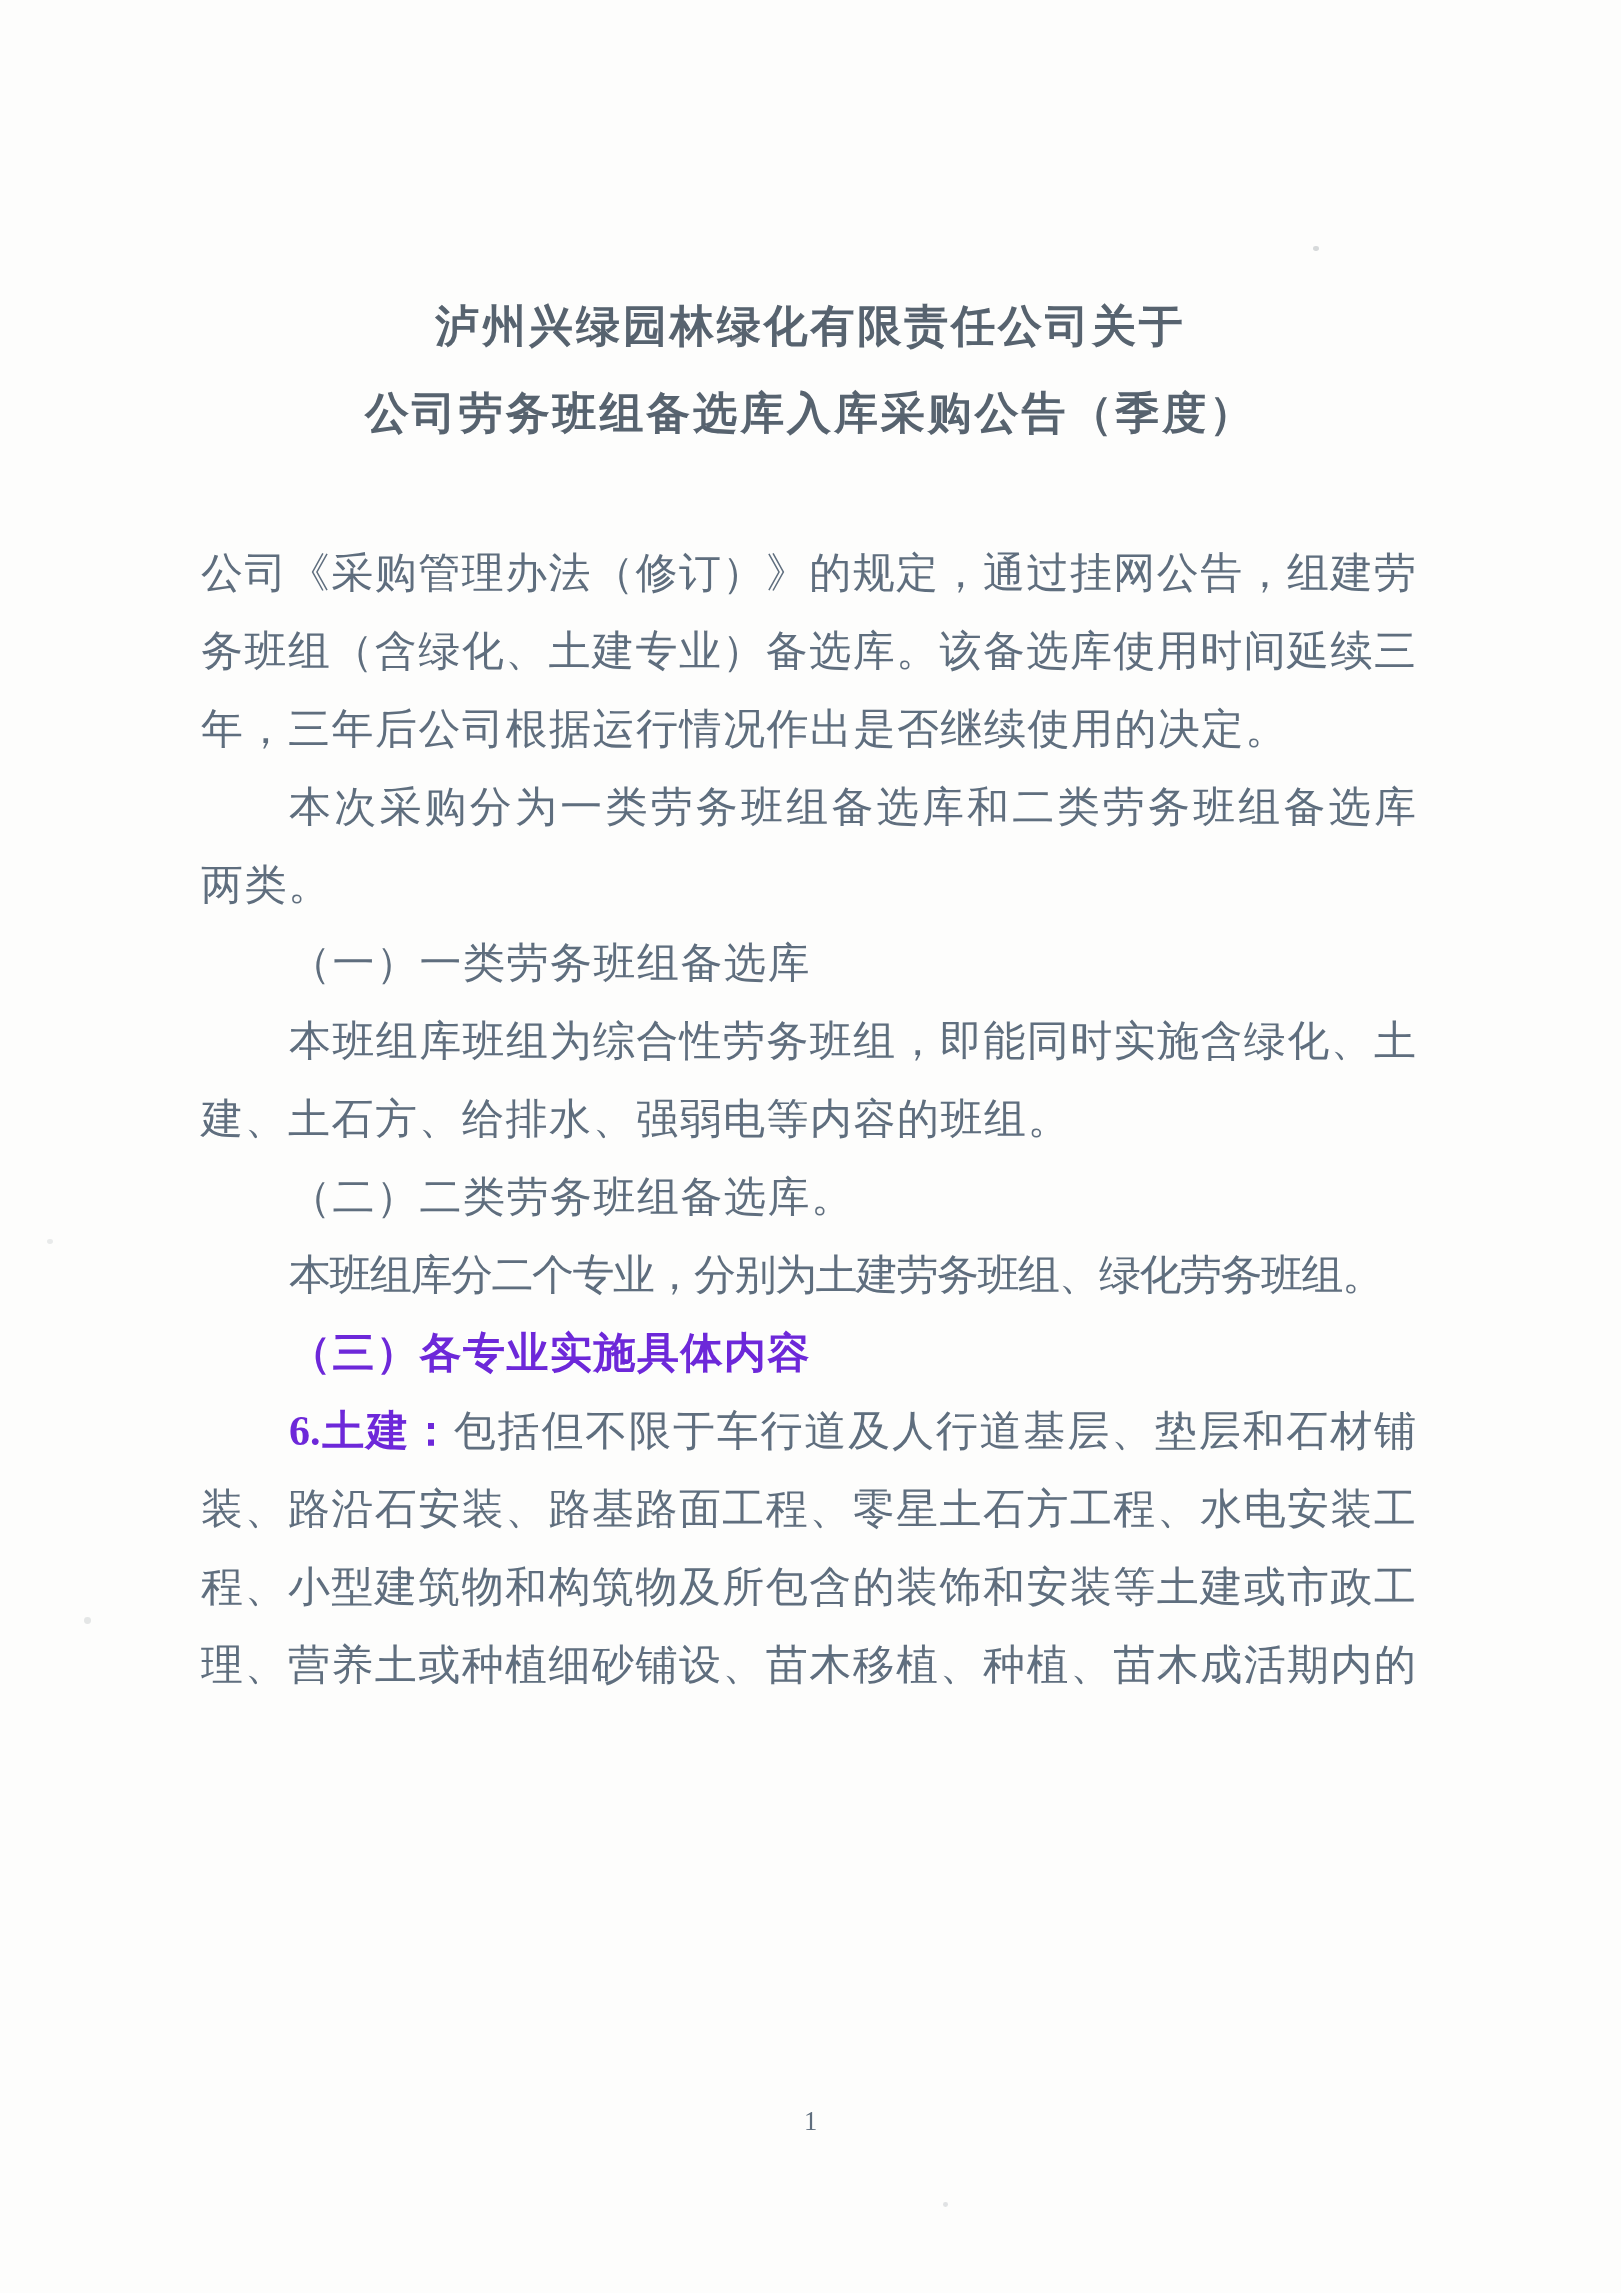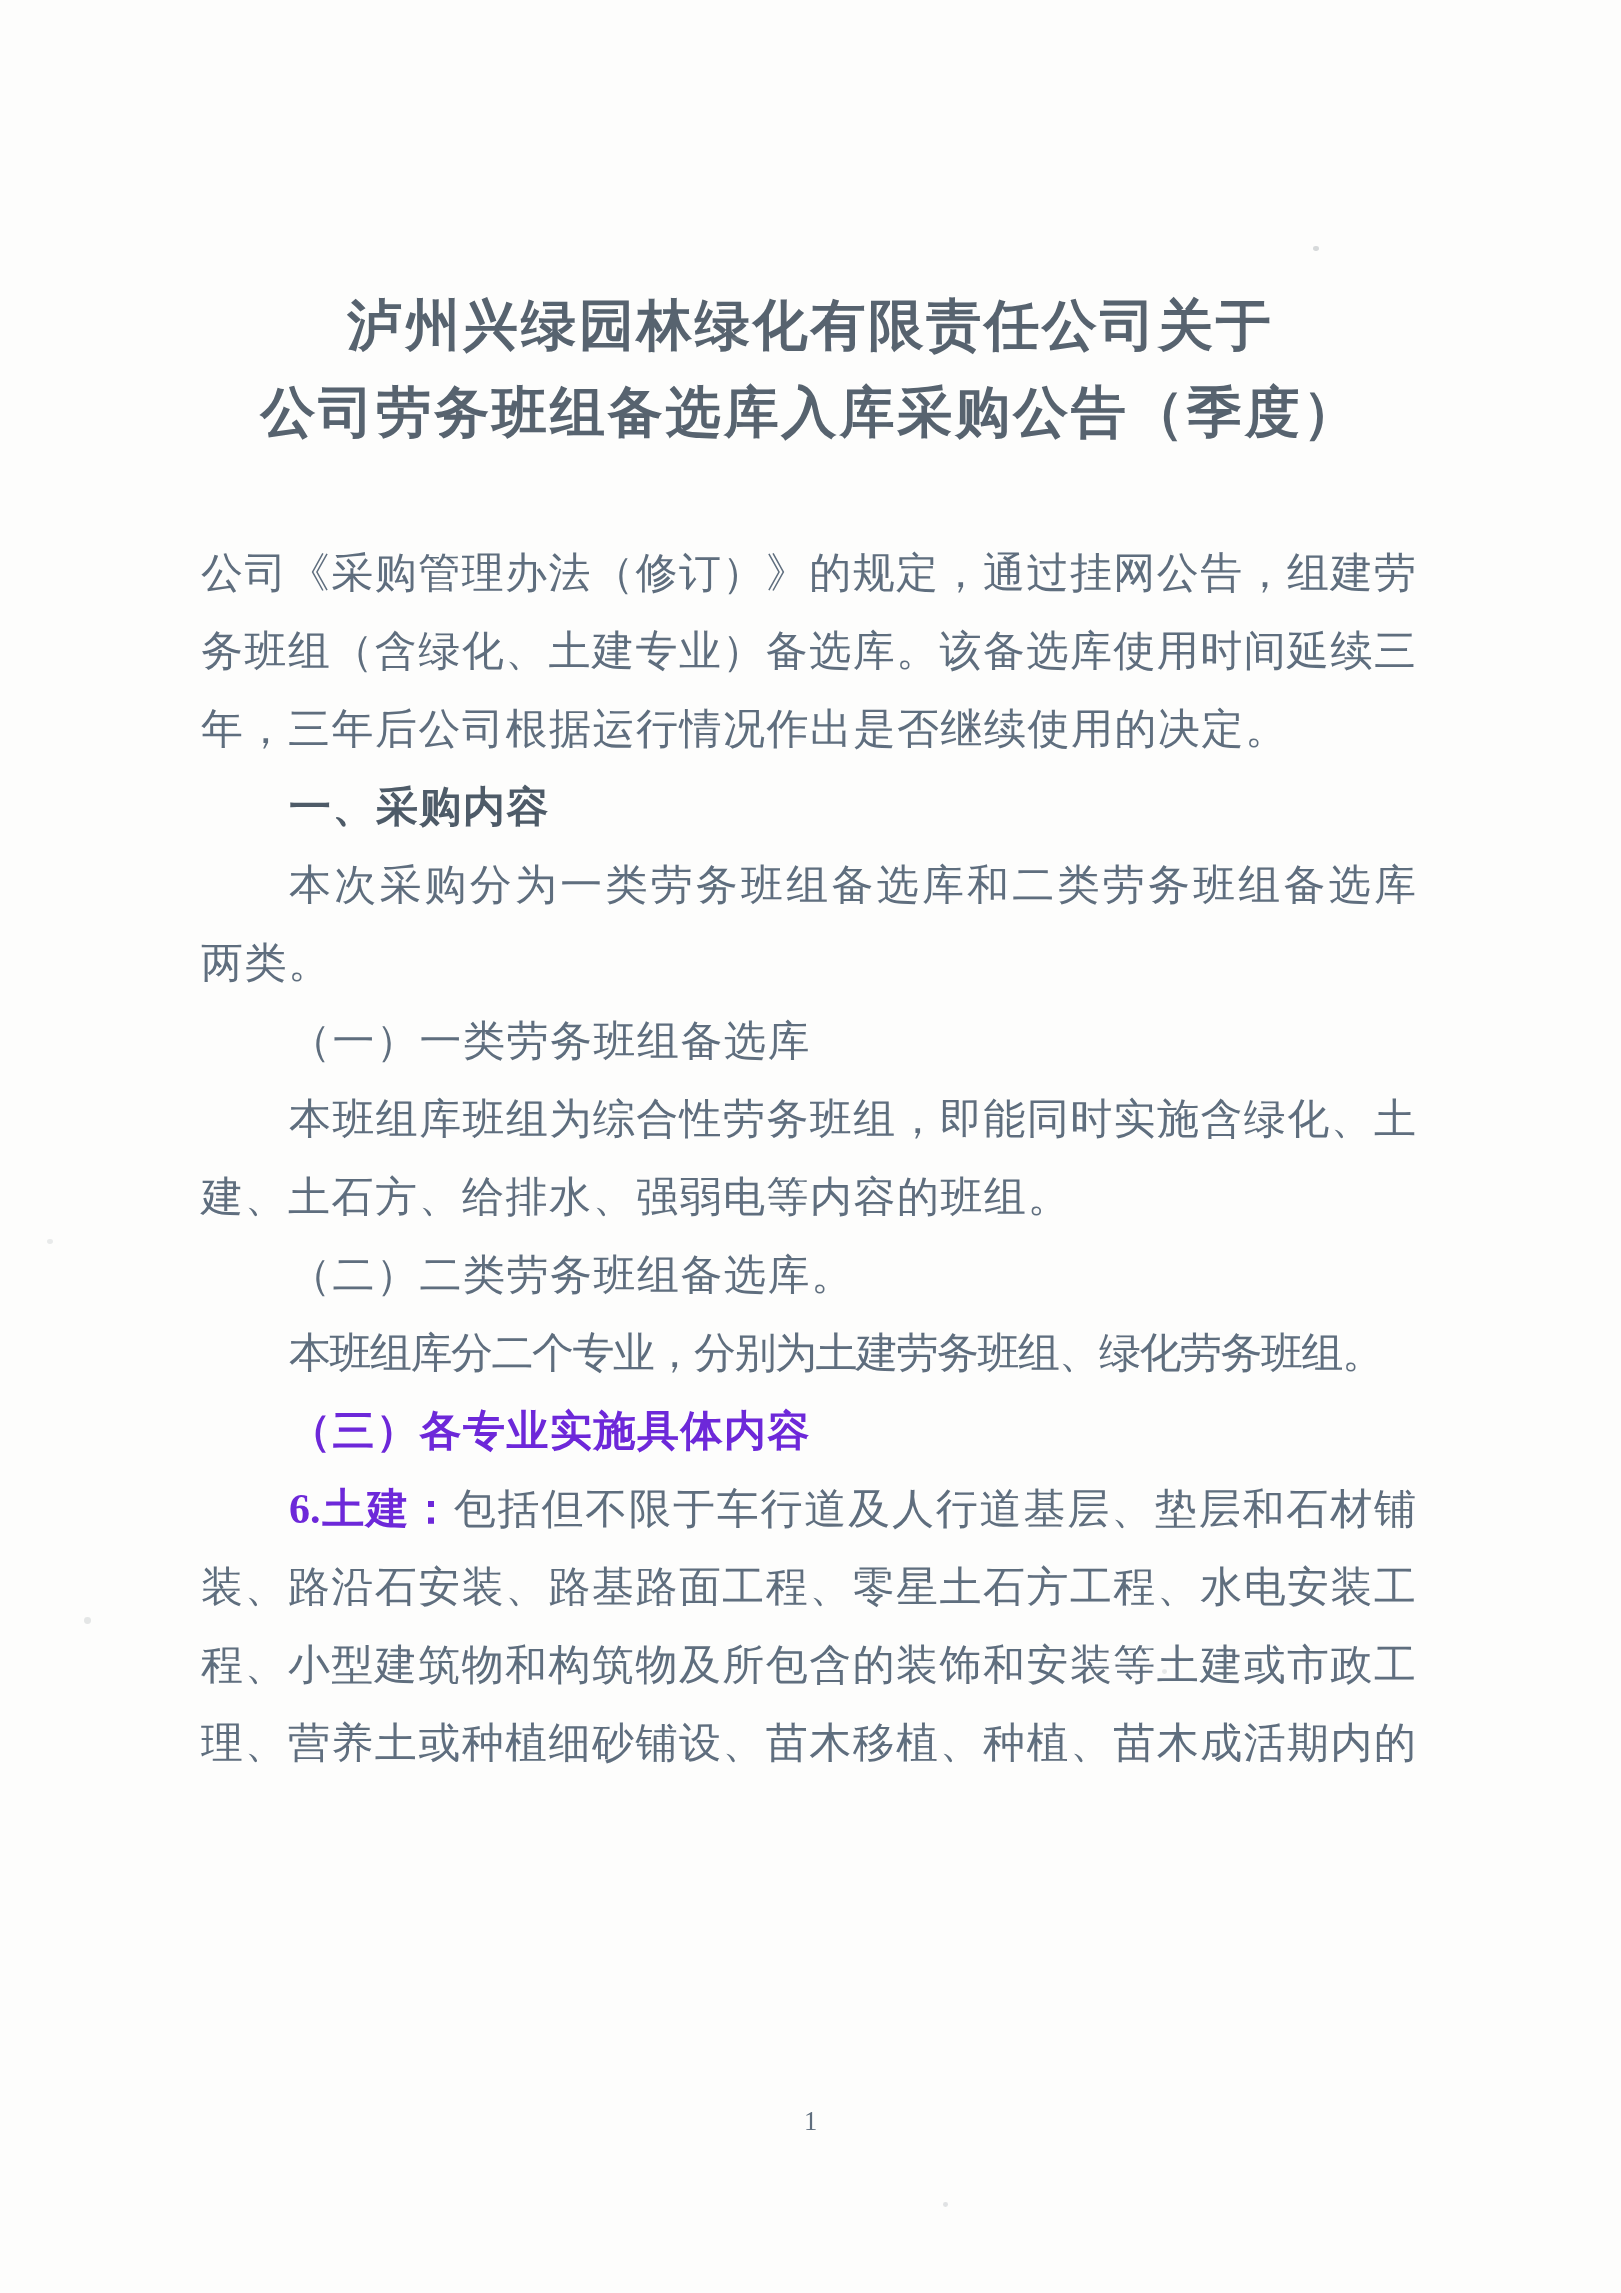--- a/index.html
+++ b/index.html
@@ -17,21 +17,21 @@
   }
   
   .doc-title {
     position: absolute;
     left: 0;
     right: 0;
     top: 282px;
     text-align: center;
     font-family: "Liberation Sans", sans-serif;
     font-weight: 700;
-    font-size: 55px;
+    font-size: 44px;
     line-height: 87px;
     letter-spacing: 2.9px;
     color: #57636f;
   }
   
   .doc-body {
     position: absolute;
     left: 201px;
     top: 534px;
     width: 1215px;
@@ -97,21 +97,20 @@
 
   <div class="doc-title">
     <div>泸州兴绿园林绿化有限责任公司关于</div>
     <div>公司劳务班组备选库入库采购公告（季度）</div>
   </div>
 
   <div class="doc-body">
       <div class="line justify"><span class="run">公司《采购管理办法（修订）》的规定，通过挂网公告，组建劳</span></div>
       <div class="line justify"><span class="run">务班组（含绿化、土建专业）备选库。该备选库使用时间延续三</span></div>
       <div class="line"><span class="run">年，三年后公司根据运行情况作出是否继续使用的决定。</span></div>
-      <div class="line indent"><span class="run bold-sans">一、采购内容</span></div>
       <div class="line indent justify"><span class="run">本次采购分为一类劳务班组备选库和二类劳务班组备选库</span></div>
       <div class="line"><span class="run">两类。</span></div>
       <div class="line indent"><span class="run">（一）一类劳务班组备选库</span></div>
       <div class="line indent justify"><span class="run">本班组库班组为综合性劳务班组，即能同时实施含绿化、土</span></div>
       <div class="line"><span class="run">建、土石方、给排水、强弱电等内容的班组。</span></div>
       <div class="line indent"><span class="run">（二）二类劳务班组备选库。</span></div>
       <div class="line indent tight"><span class="run">本班组库分二个专业，分别为土建劳务班组、绿化劳务班组。</span></div>
       <div class="line indent"><span class="run bold-serif">（三）各专业实施具体内容</span></div>
       <div class="line indent justify"><span class="run bold-serif">6.土建：</span><span class="run">包括但不限于车行道及人行道基层、垫层和石材铺</span></div>
       <div class="line justify"><span class="run">装、路沿石安装、路基路面工程、零星土石方工程、水电安装工</span></div>

